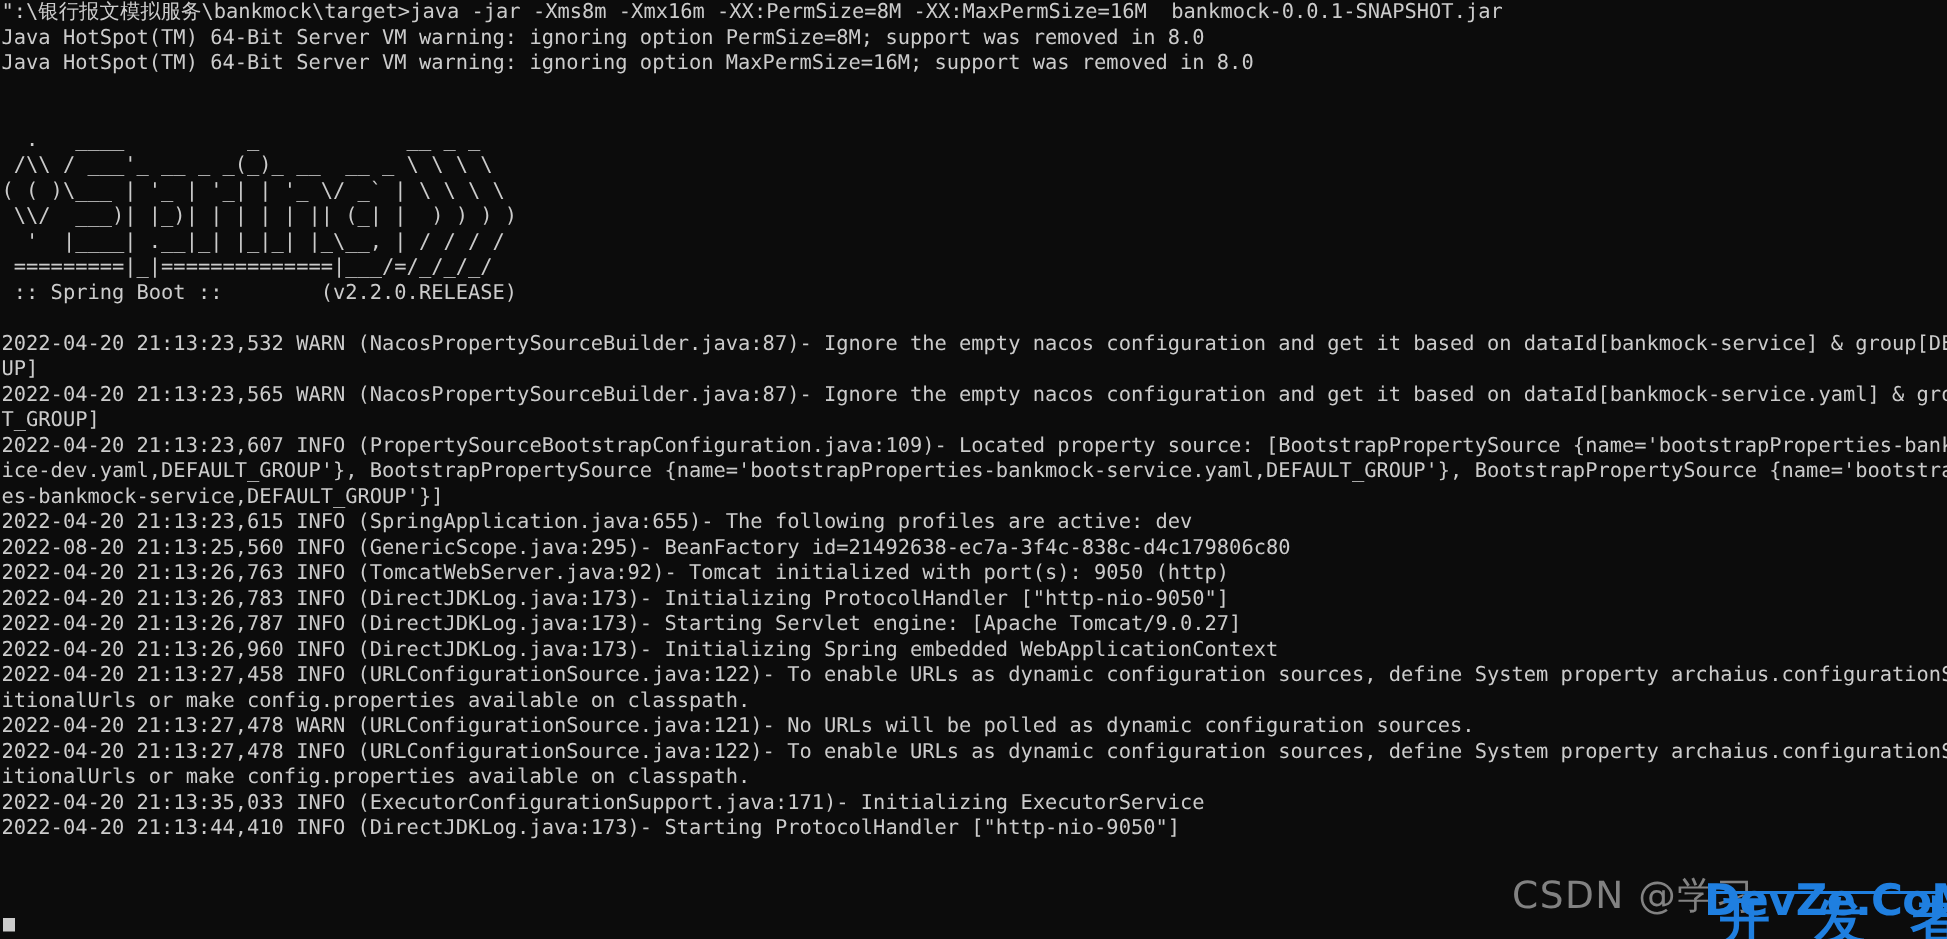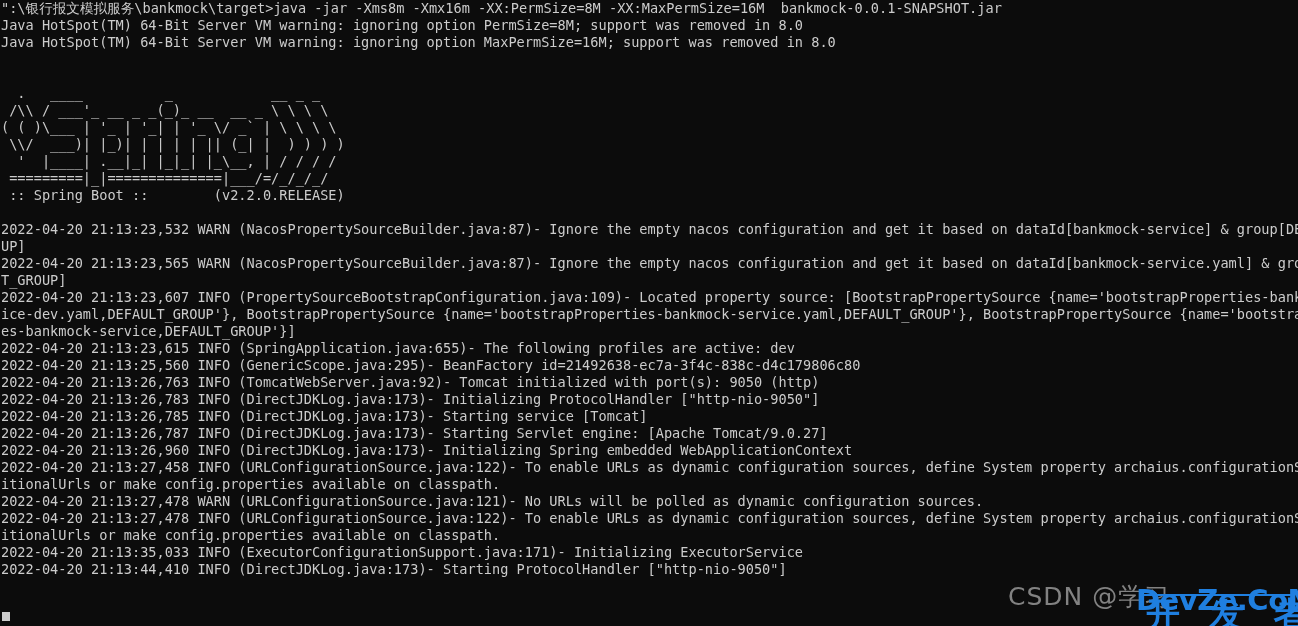--- a/index.html
+++ b/index.html
@@ -106,24 +106,23 @@
     <div class="line banner"> :: Spring Boot ::        (v2.2.0.RELEASE)</div>
     <div class="line"></div>
     <div class="line">2022-04-20 21:13:23,532 WARN (NacosPropertySourceBuilder.java:87)- Ignore the empty nacos configuration and get it based on dataId[bankmock-service] &amp; group[DEFAUL</div>
     <div class="line">UP]</div>
     <div class="line">2022-04-20 21:13:23,565 WARN (NacosPropertySourceBuilder.java:87)- Ignore the empty nacos configuration and get it based on dataId[bankmock-service.yaml] &amp; group[D</div>
     <div class="line">T_GROUP]</div>
     <div class="line">2022-04-20 21:13:23,607 INFO (PropertySourceBootstrapConfiguration.java:109)- Located property source: [BootstrapPropertySource {name='bootstrapProperties-bankmock</div>
     <div class="line">ice-dev.yaml,DEFAULT_GROUP'}, BootstrapPropertySource {name='bootstrapProperties-bankmock-service.yaml,DEFAULT_GROUP'}, BootstrapPropertySource {name='bootstrapPro</div>
     <div class="line">es-bankmock-service,DEFAULT_GROUP'}]</div>
     <div class="line">2022-04-20 21:13:23,615 INFO (SpringApplication.java:655)- The following profiles are active: dev</div>
-    <div class="line">2022-04-20 21:13:25,560 INFO (GenericScope.java:295)- BeanFactory id=21492638-ec7a-3f4c-838c-d4c179806c80</div>
+    <div class="line">2022-08-20 21:13:25,560 INFO (GenericScope.java:295)- BeanFactory id=21492638-ec7a-3f4c-838c-d4c179806c80</div>
     <div class="line">2022-04-20 21:13:26,763 INFO (TomcatWebServer.java:92)- Tomcat initialized with port(s): 9050 (http)</div>
     <div class="line">2022-04-20 21:13:26,783 INFO (DirectJDKLog.java:173)- Initializing ProtocolHandler ["http-nio-9050"]</div>
-    <div class="line">2022-04-20 21:13:26,785 INFO (DirectJDKLog.java:173)- Starting service [Tomcat]</div>
     <div class="line">2022-04-20 21:13:26,787 INFO (DirectJDKLog.java:173)- Starting Servlet engine: [Apache Tomcat/9.0.27]</div>
     <div class="line">2022-04-20 21:13:26,960 INFO (DirectJDKLog.java:173)- Initializing Spring embedded WebApplicationContext</div>
     <div class="line">2022-04-20 21:13:27,458 INFO (URLConfigurationSource.java:122)- To enable URLs as dynamic configuration sources, define System property archaius.configurationSourc</div>
     <div class="line">itionalUrls or make config.properties available on classpath.</div>
     <div class="line">2022-04-20 21:13:27,478 WARN (URLConfigurationSource.java:121)- No URLs will be polled as dynamic configuration sources.</div>
     <div class="line">2022-04-20 21:13:27,478 INFO (URLConfigurationSource.java:122)- To enable URLs as dynamic configuration sources, define System property archaius.configurationSourc</div>
     <div class="line">itionalUrls or make config.properties available on classpath.</div>
     <div class="line">2022-04-20 21:13:35,033 INFO (ExecutorConfigurationSupport.java:171)- Initializing ExecutorService</div>
     <div class="line">2022-04-20 21:13:44,410 INFO (DirectJDKLog.java:173)- Starting ProtocolHandler ["http-nio-9050"]</div>
 

